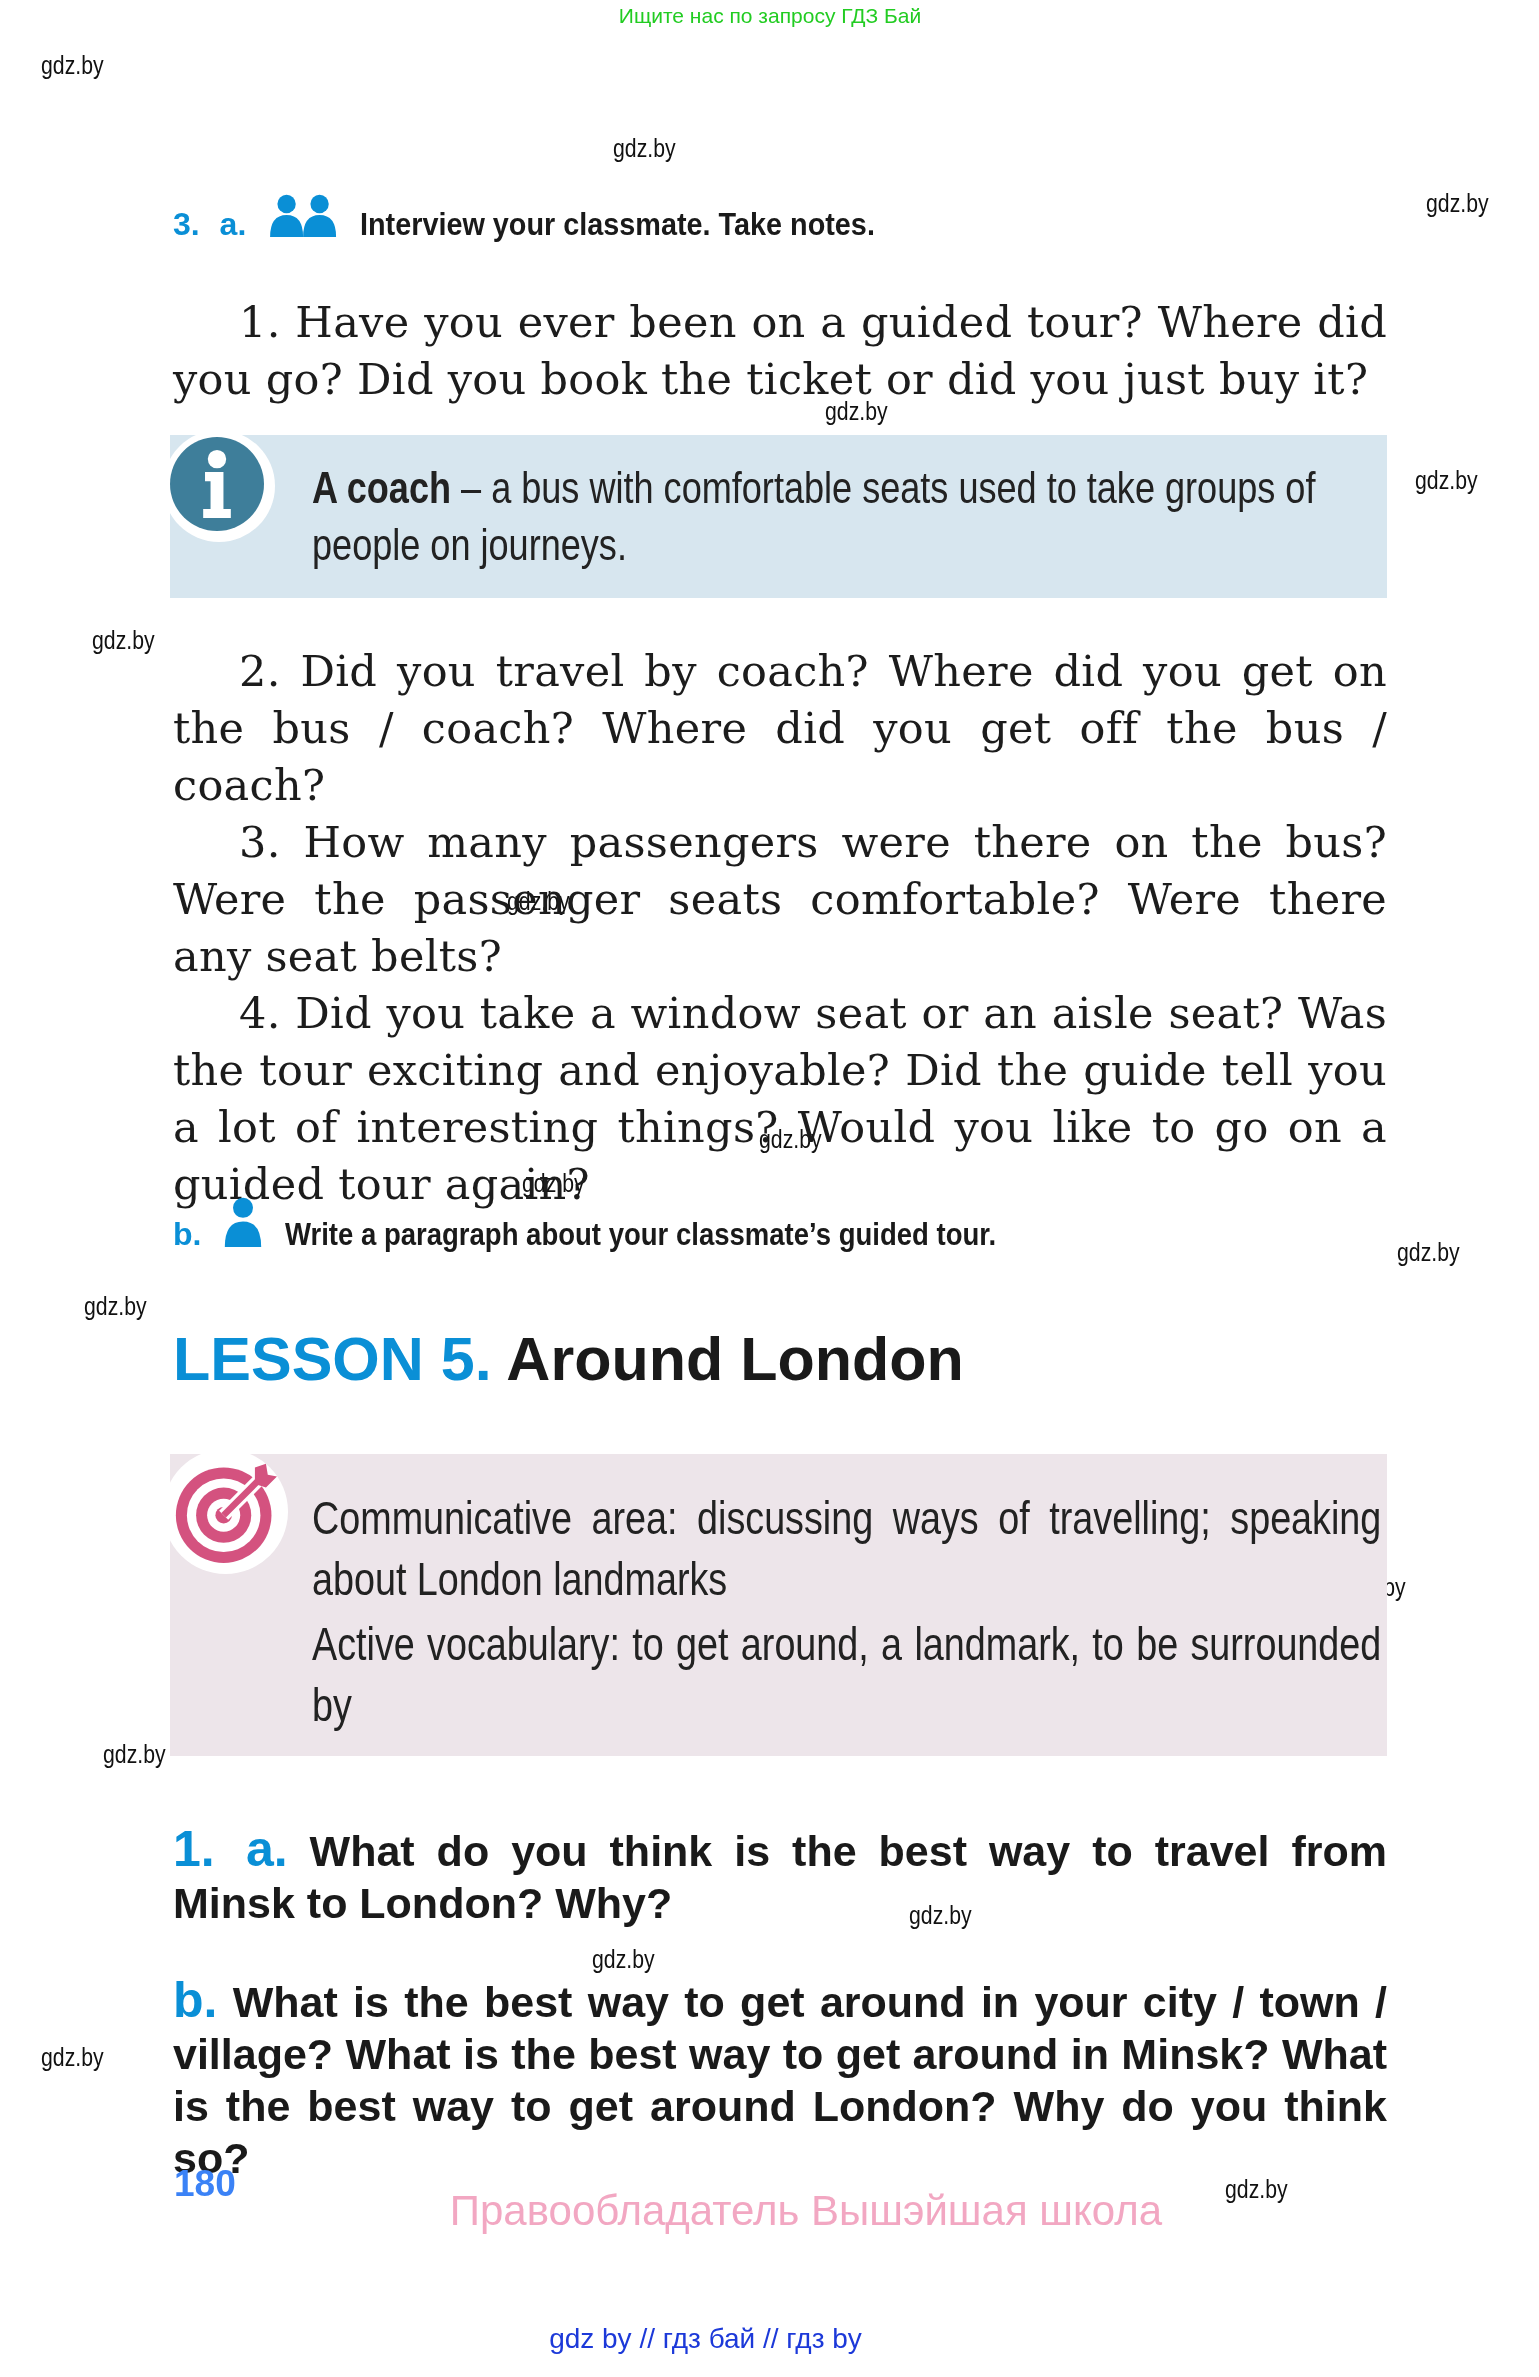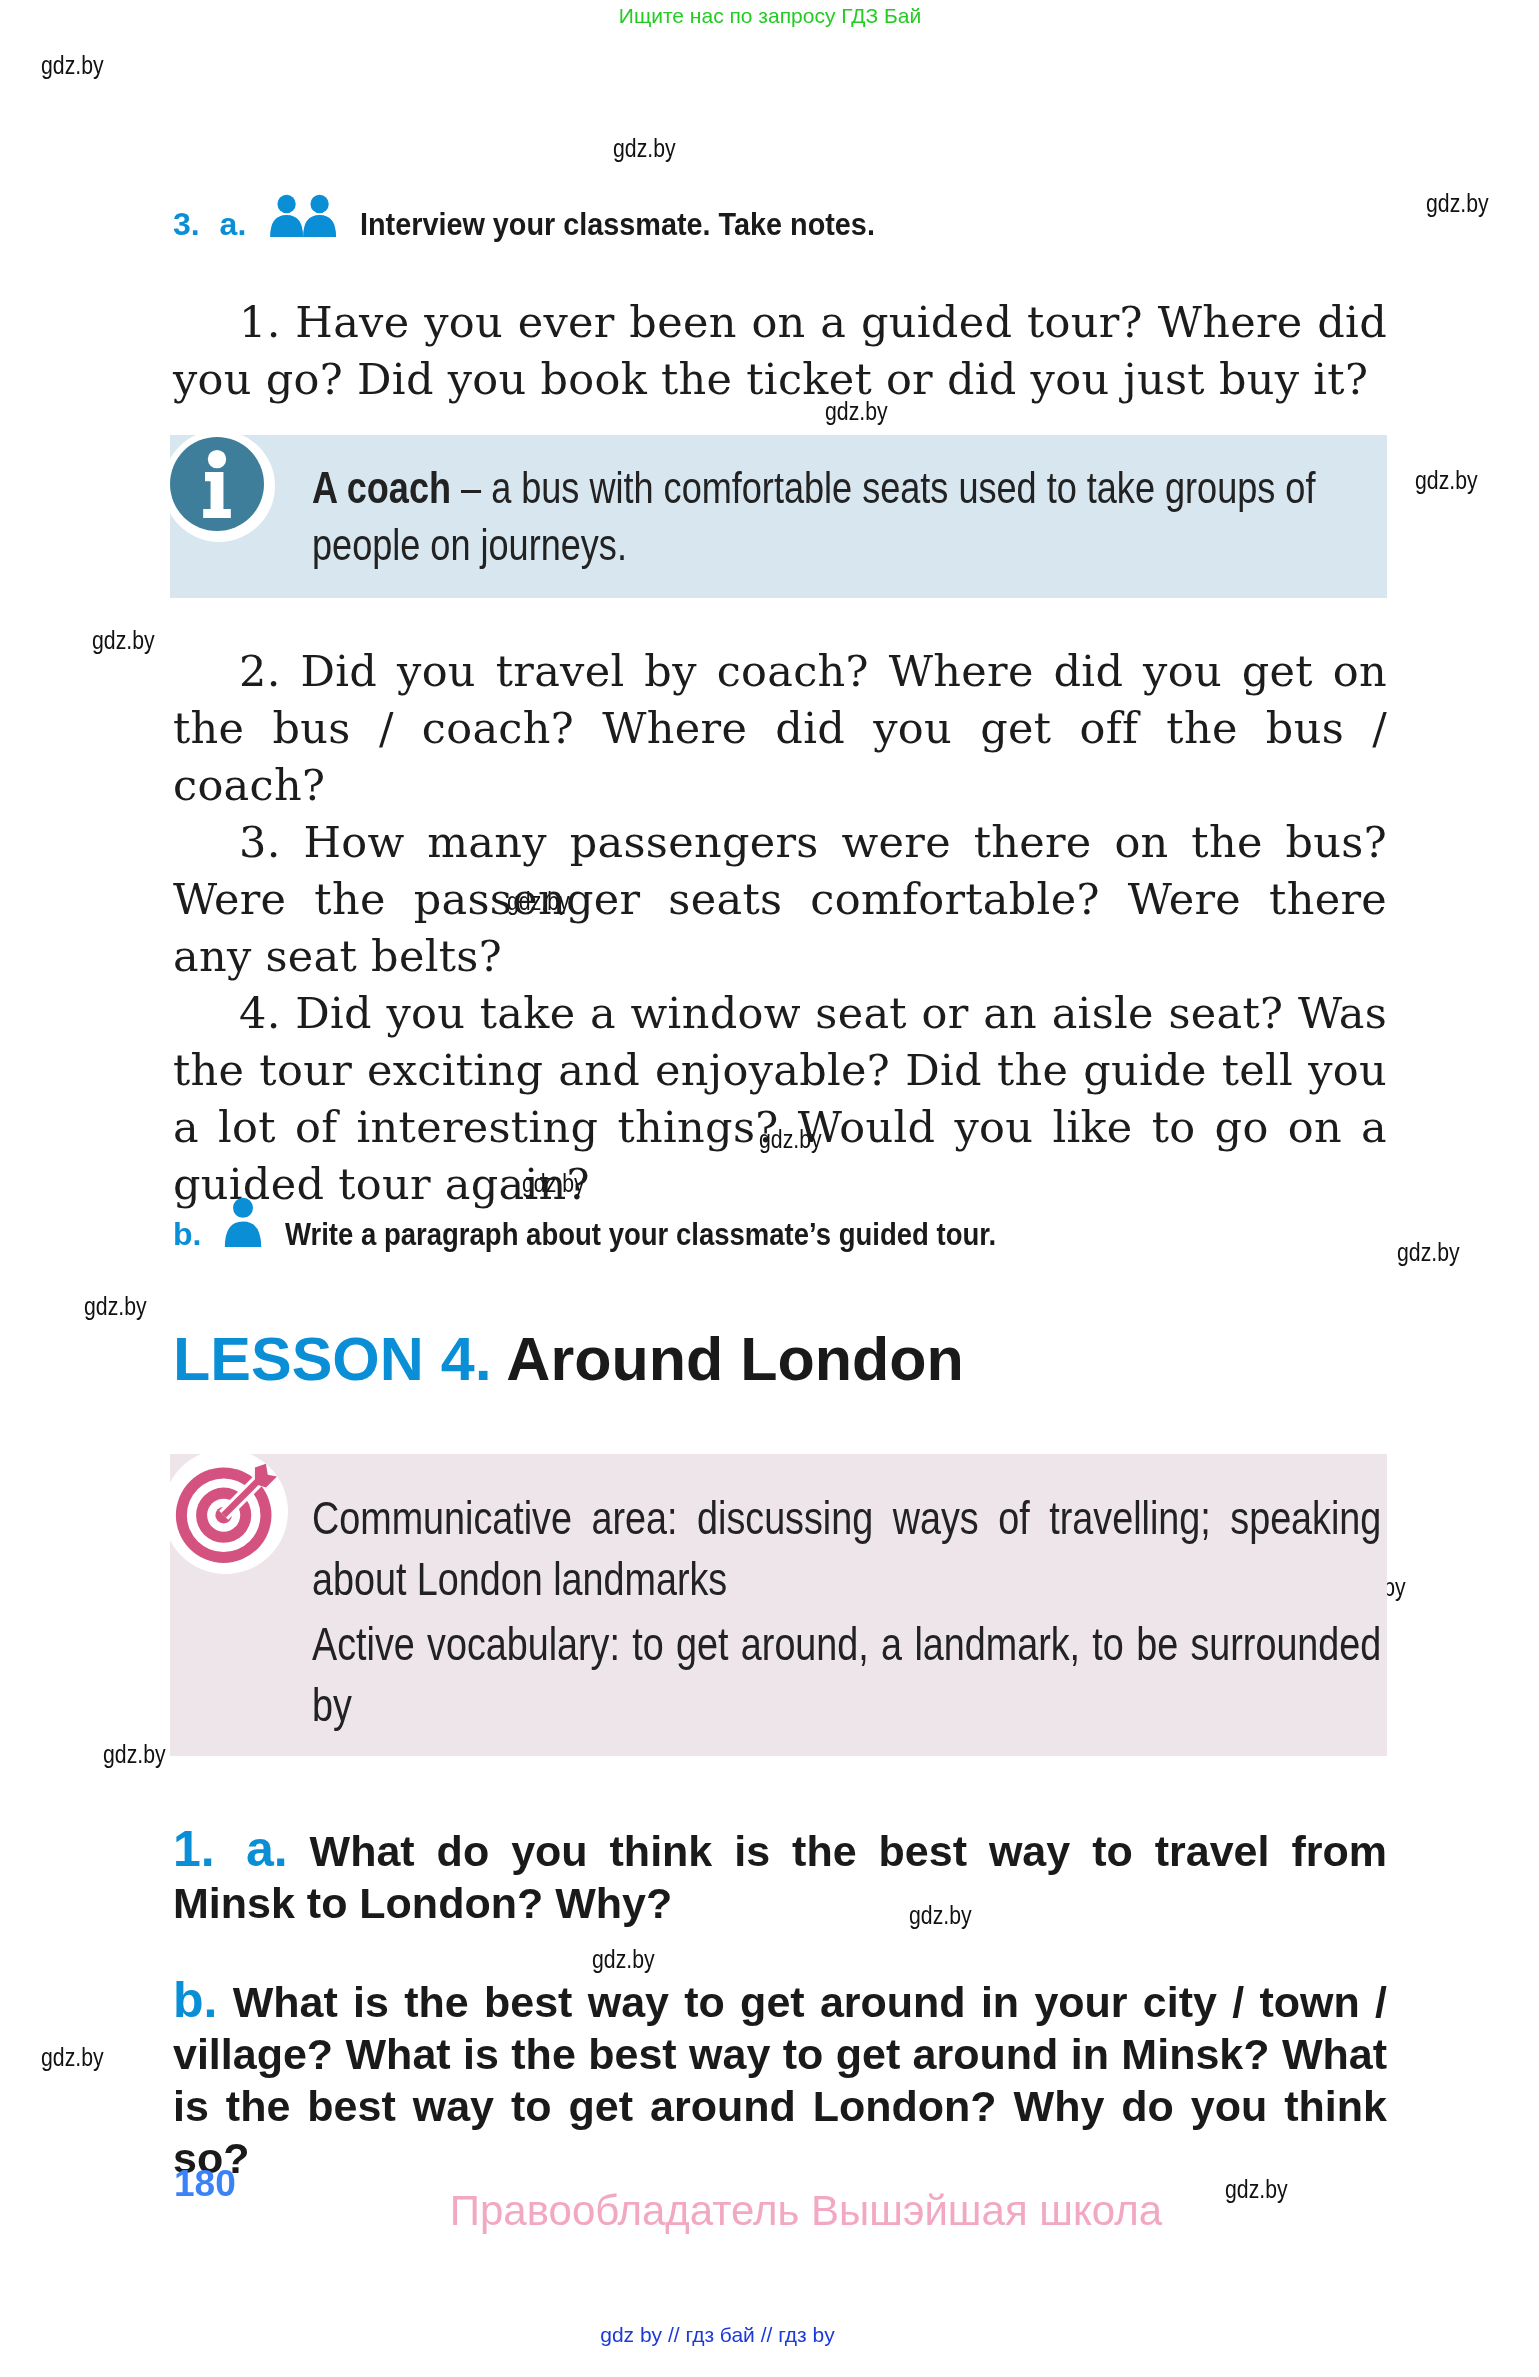--- a/index.html
+++ b/index.html
@@ -16,21 +16,21 @@
   .info-icon .c { position:absolute; left:7.3px; top:7.3px; width:94px; height:94px; border-radius:50%; background:#3e7e9a; }
   .info-text { position:absolute; left:312px; top:459px; width:1056px; font-size:44px; line-height:57px; transform:scaleX(0.82); transform-origin:left top; width:1286px; color:#222; }
   .obj-box { position:absolute; left:170px; top:1454px; width:1217px; height:302px; background:#ede5ea; }
   .target-icon { position:absolute; left:163px; top:1449px; width:125px; height:125px; border-radius:50%; background:#fff; }
   .obj-text { position:absolute; left:312px; top:1488px; font-size:46px; line-height:61px; transform:scaleX(0.82); transform-origin:left top; width:1304px; color:#222; text-align:justify; }
   .obj-text p { margin:0 0 3.7px 0; }
   .lesson { position:absolute; left:173px; top:1324px; font-weight:bold; font-size:61px; white-space:nowrap; }
   .bold-q { position:absolute; left:173px; width:1214px; font-weight:bold; font-size:43px; line-height:52px; text-align:justify; transform-origin:left top; }
   .pageno { position:absolute; left:174px; top:2163px; font-weight:bold; font-size:37px; color:#3b82f6; }
   .rights { position:absolute; left:0; width:1540px; top:2187px; text-align:center; font-size:42px; color:#f2a7c2;padding-left:36px; }
-  .footer { position:absolute; left:12px; width:1411px; top:2323px; text-align:center; font-size:21px; color:#1c39d9; }
+  .footer { position:absolute; left:0; width:1411px; top:2323px; text-align:center; font-size:28px; color:#1c39d9; }
 </style>
 </head>
 <body>
 
 <div class="topnote">Ищите нас по запросу ГДЗ Бай</div>
 
 <div class="wm" style="left:41px;top:51px;">gdz.by</div>
 <div class="wm" style="left:613px;top:134px;">gdz.by</div>
 <div class="wm" style="left:1426px;top:189px;">gdz.by</div>
 <div class="wm" style="left:825px;top:397px;">gdz.by</div>
@@ -93,21 +93,21 @@
   <span style="display:inline-block;vertical-align:-1.8px;margin-left:13px;width:40px;height:51px;">
     <svg width="40" height="51" viewBox="0 0 44 56">
       <circle cx="22" cy="13" r="11" fill="#0a8fd6"></circle>
       <path d="M2 56 Q2 28 22 28 Q42 28 42 56 Z" fill="#0a8fd6"></path>
     </svg>
   </span>
   <span style="margin-left:13px;display:inline-block;transform:scaleX(0.86);transform-origin:left;">Write a paragraph about your classmate’s guided tour.</span>
 </div>
 
 <div class="lesson">
-  <span class="blue">LESSON 4.</span>
+  <span class="blue">LESSON 5.</span>
   <span>Around London</span>
 </div>
 
 <div class="obj-box"></div>
 <div class="target-icon">
   <svg width="125" height="125" viewBox="0 0 136 136">
     <circle cx="66" cy="72" r="52" fill="#d4527f"></circle>
     <circle cx="66" cy="72" r="40" fill="#fff"></circle>
     <circle cx="66" cy="72" r="30" fill="#d4527f"></circle>
     <circle cx="66" cy="72" r="18" fill="#fff"></circle>

